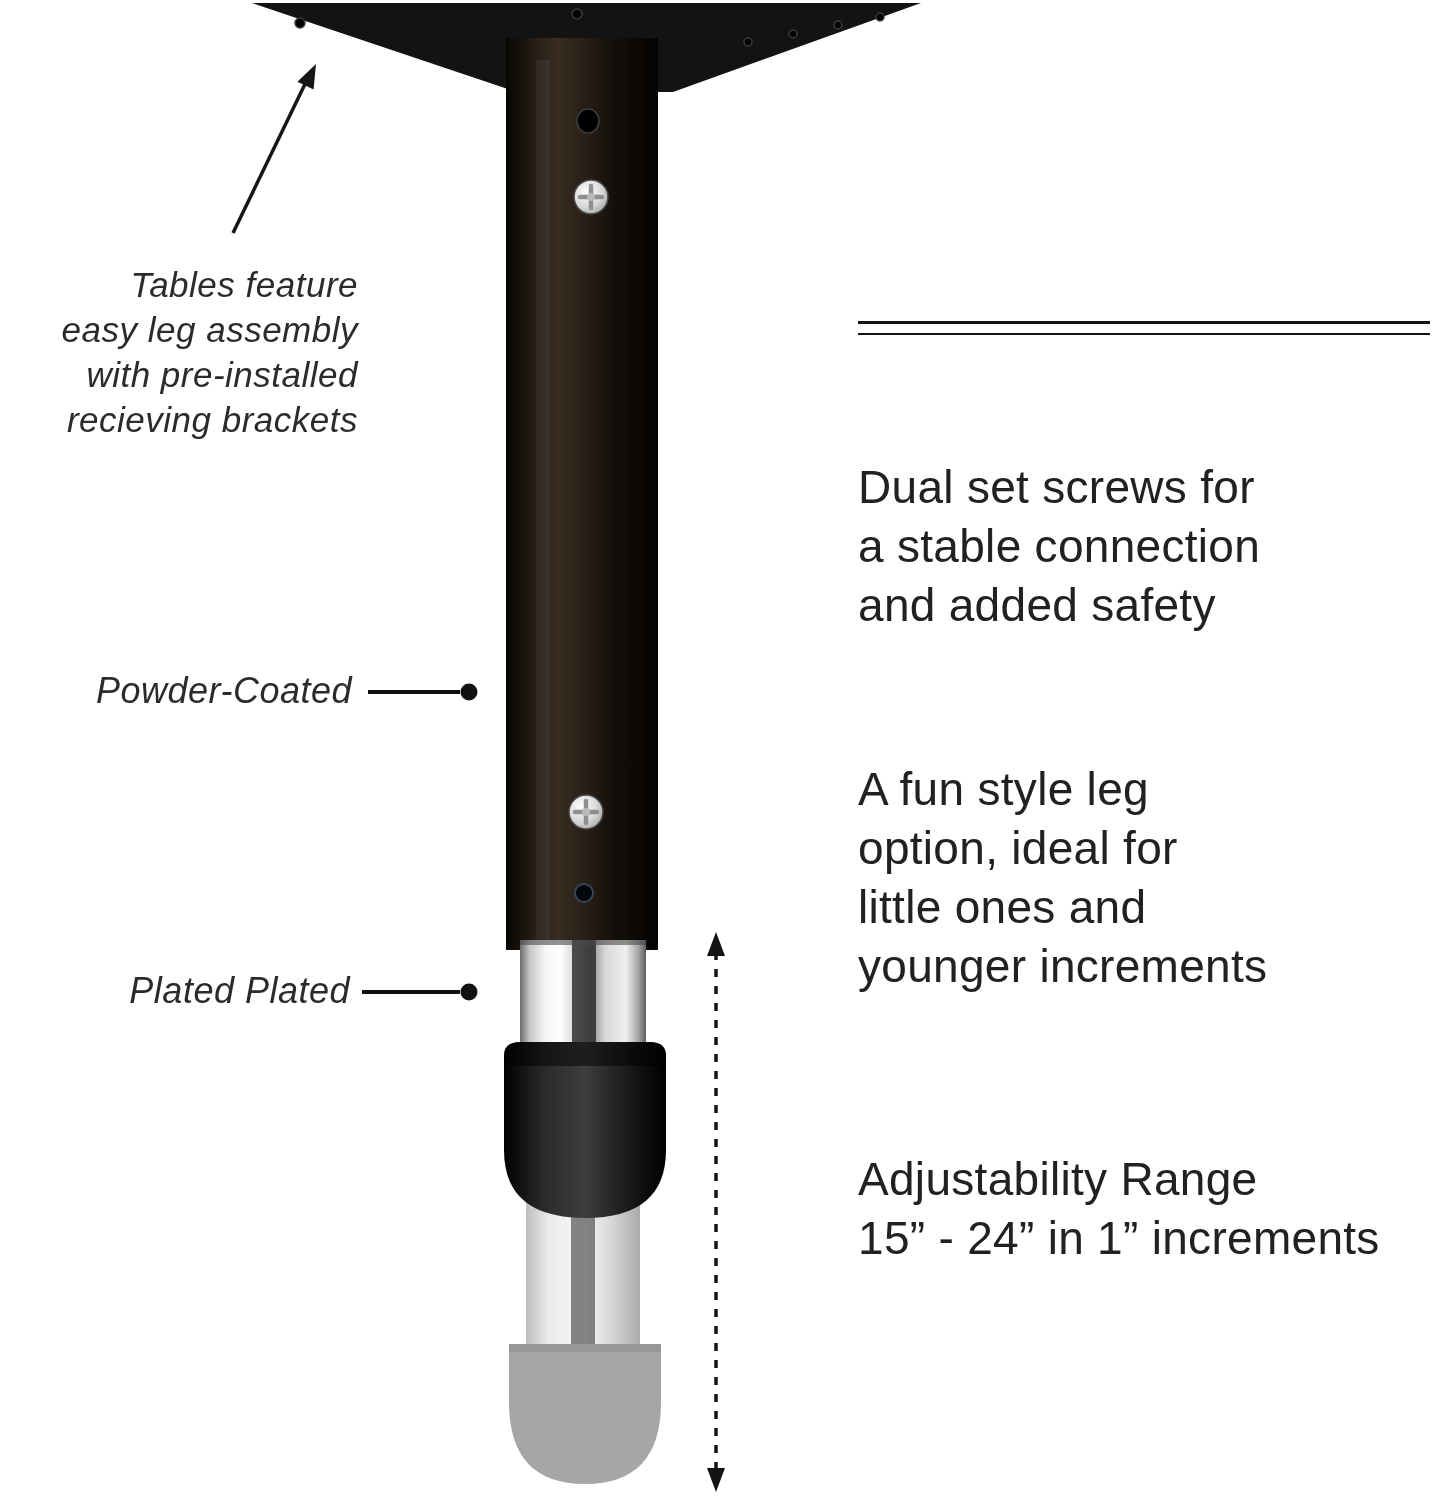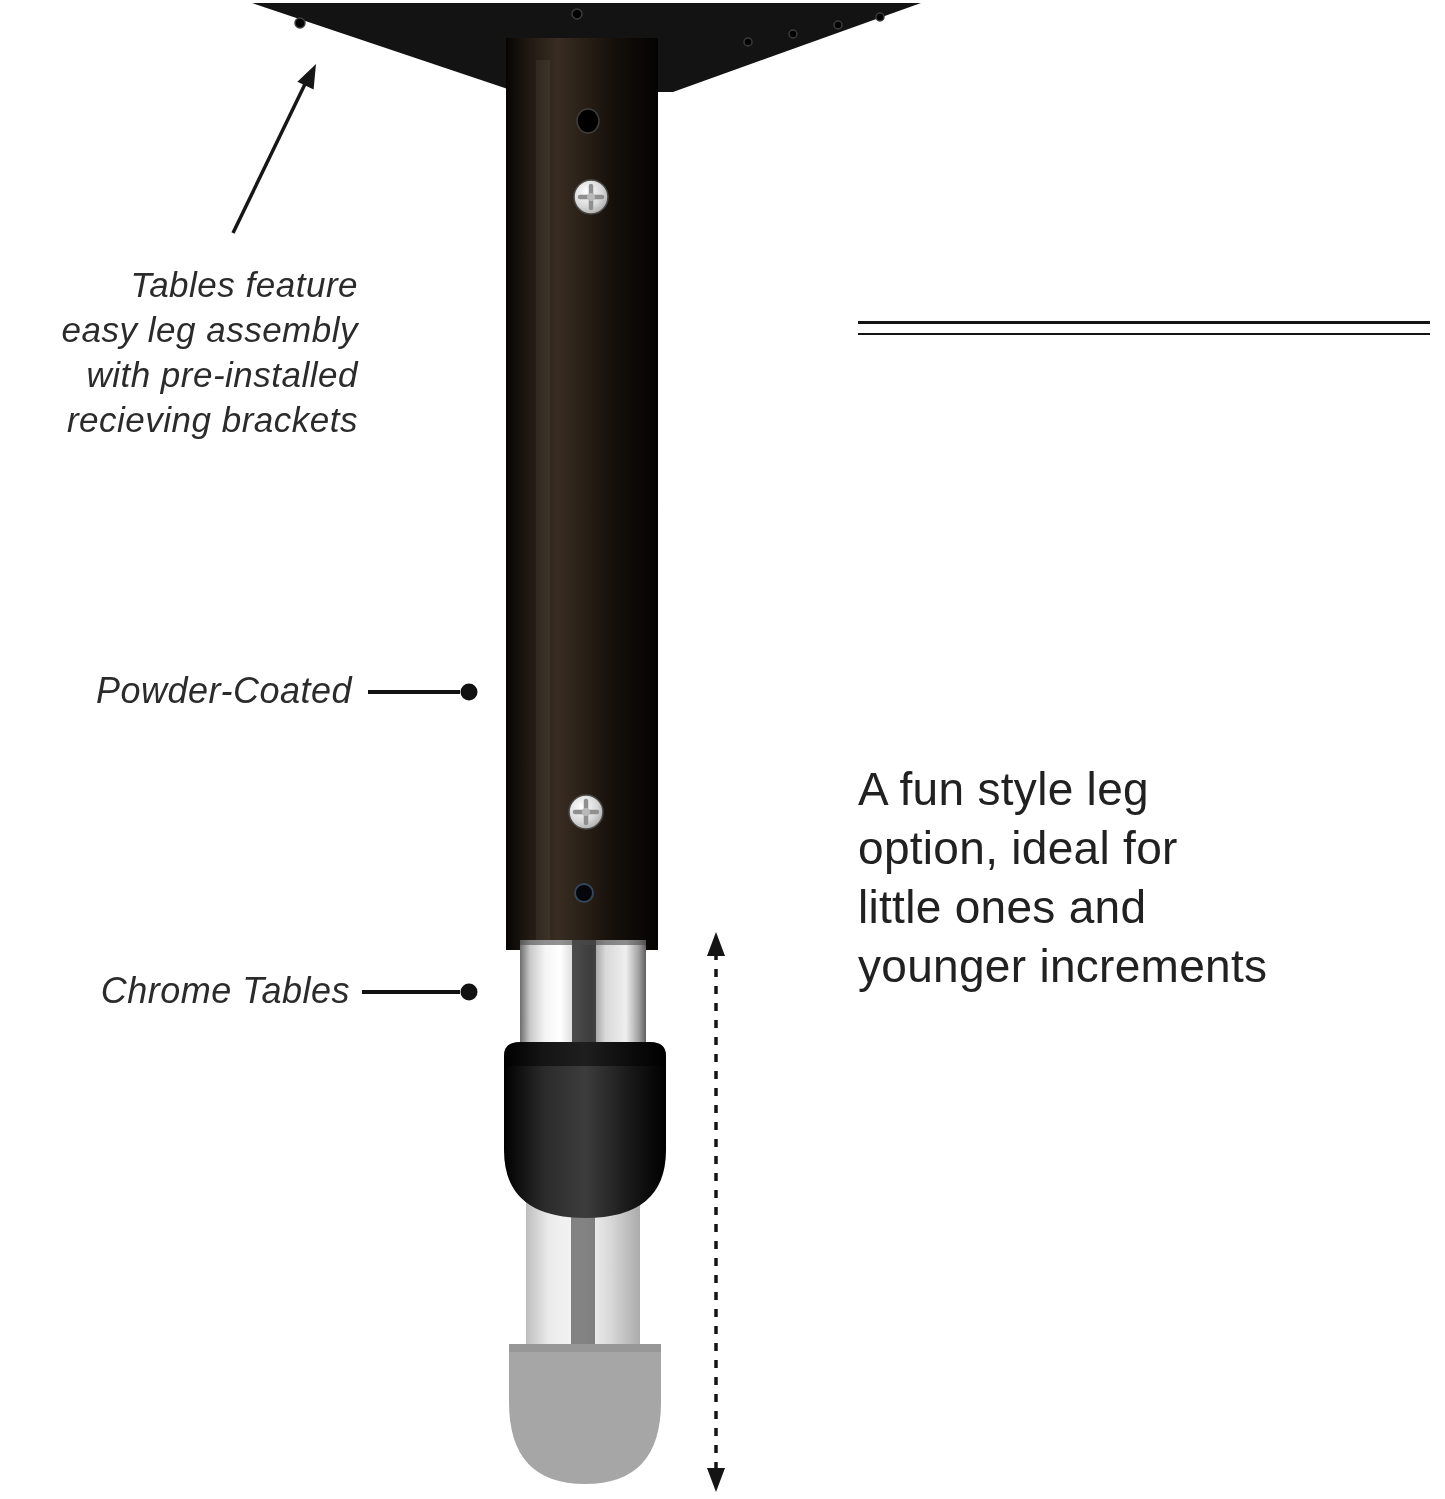--- a/index.html
+++ b/index.html
@@ -168,25 +168,30 @@
     </g>
   </svg>
 
   <div class="txt assembly-note">Tables feature
 easy leg assembly
 with pre-installed
 recieving brackets</div>
 
   <div class="txt powder-label">Powder-Coated</div>
 
-  <div class="txt chrome-label">Chrome Tables</div>
+  <div class="txt chrome-label">Plated Plated</div>
 
 
   <div class="title-rule"></div>
 
+  <div class="txt feature f1">Dual set screws for
+a stable connection
+and added safety</div>
 
   <div class="txt feature f2">A fun style leg
 option, ideal for
 little ones and
 younger increments</div>
 
+  <div class="txt feature f3">Adjustability Range
+15” - 24” in 1” increments</div>
 
 </div>
 
 </body></html>

